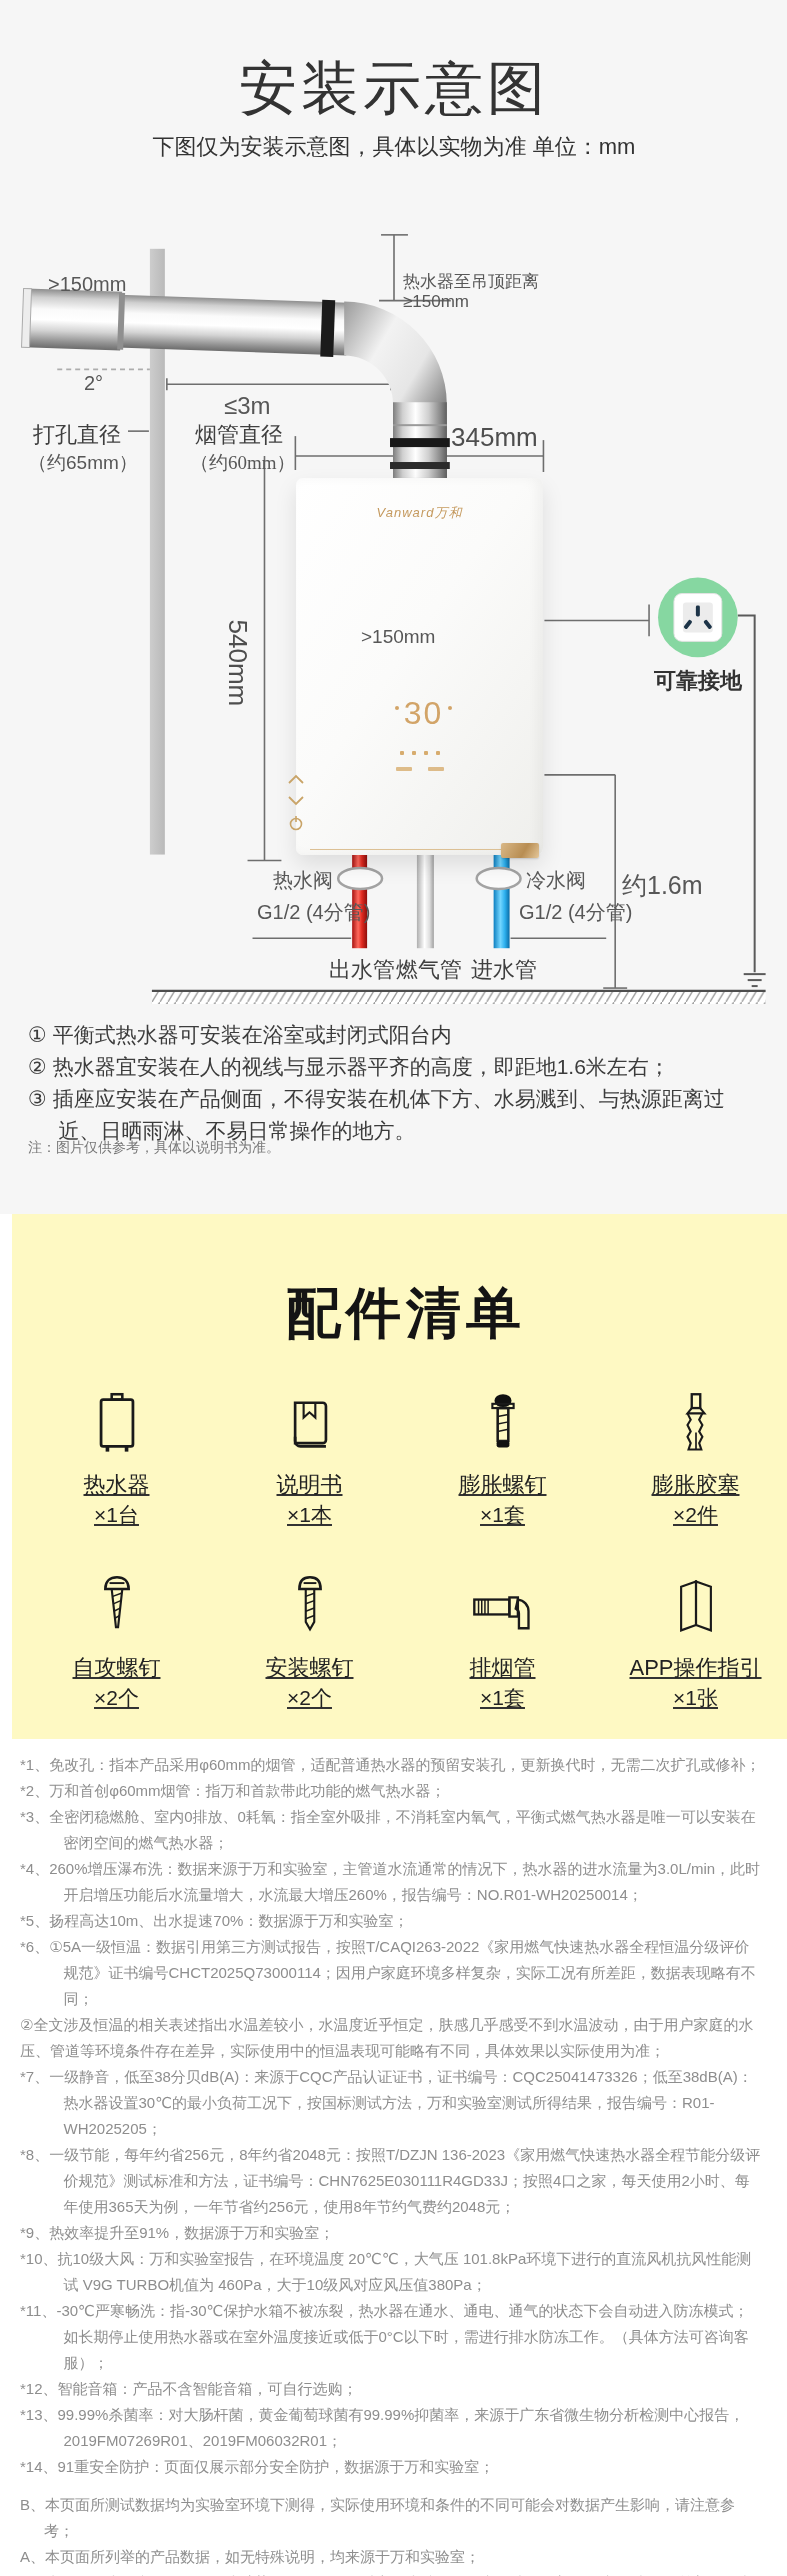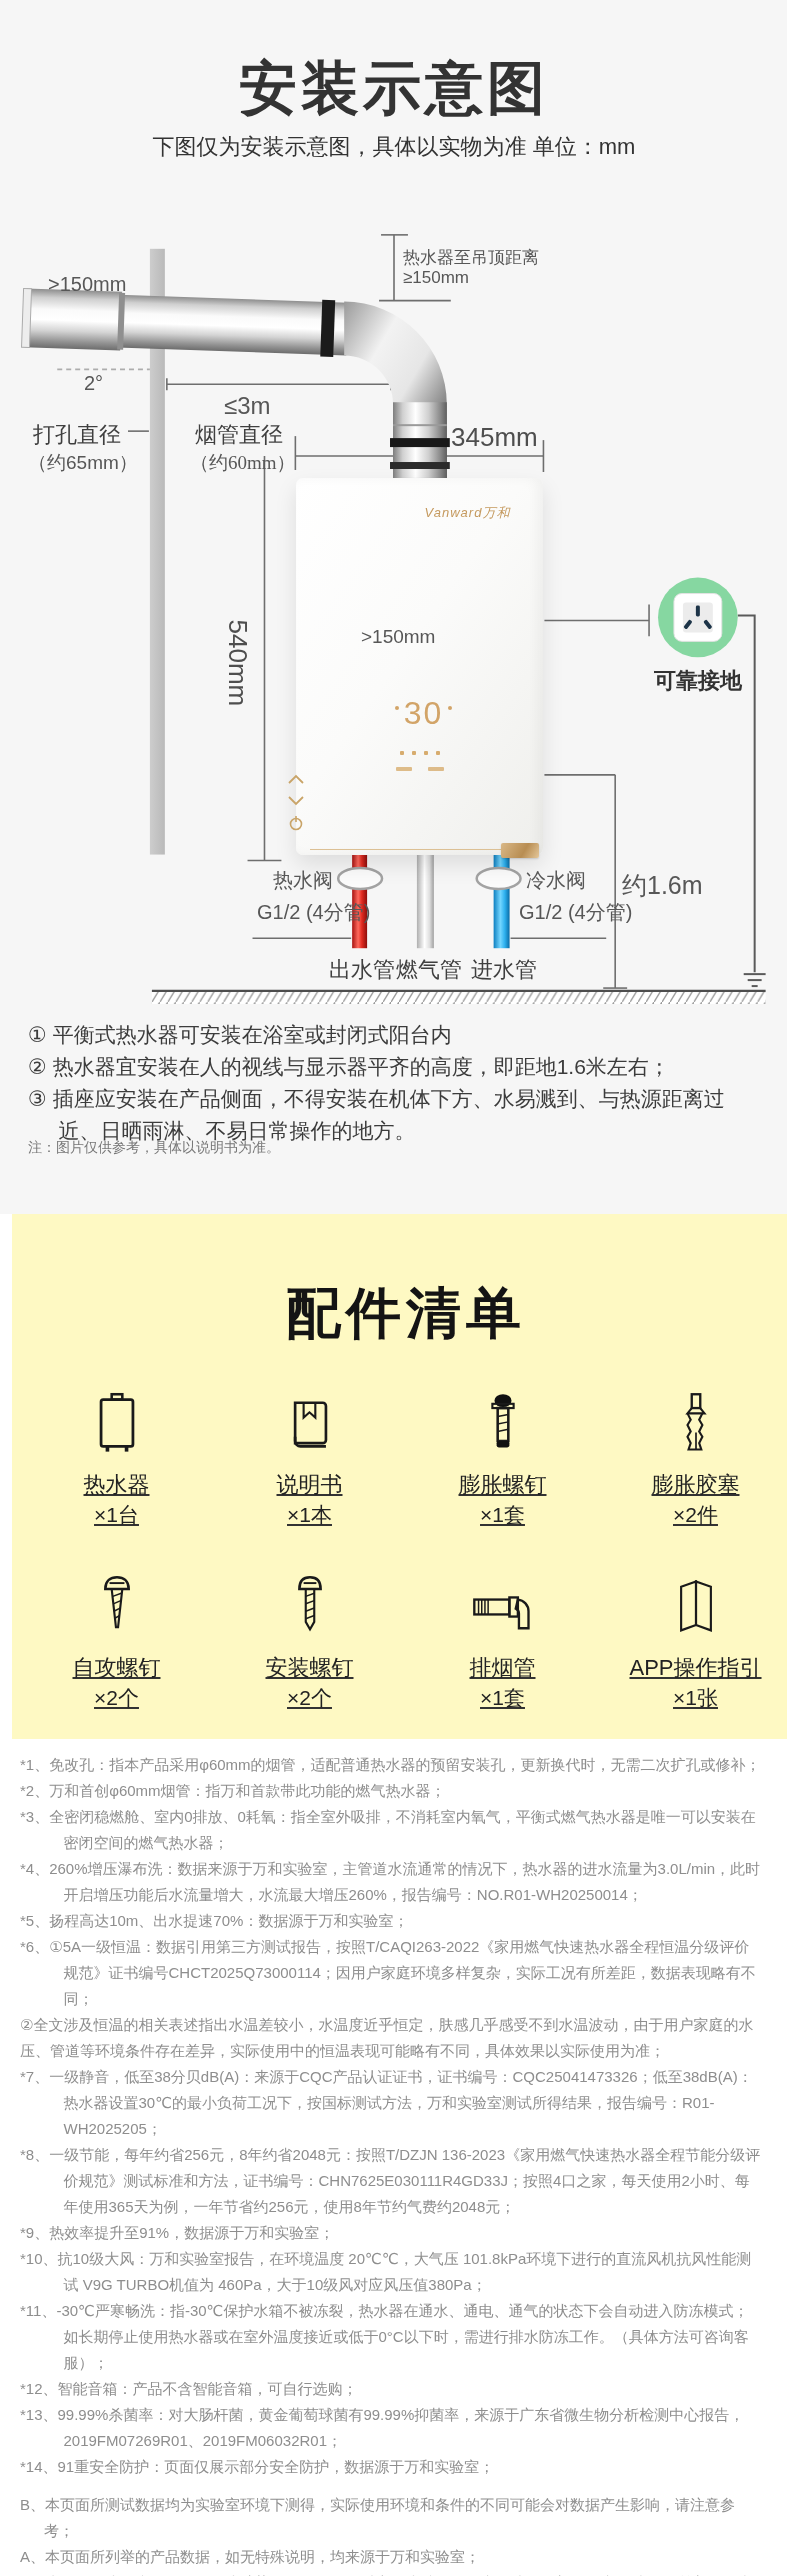--- a/index.html
+++ b/index.html
@@ -1,39 +1,39 @@
 <!DOCTYPE html>
 <html><head>
 <meta charset="utf-8">
 <style>
   html,body{margin:0;padding:0;background:#fff;}
   body{font-family:"Liberation Sans","DejaVu Sans",sans-serif;color:#333;}
   .page{position:relative;width:788px;height:2576px;margin:0 auto;background:#fff;overflow:hidden;}
 
   
   .sec1{position:absolute;left:0;top:0;width:788px;height:1214px;background:#f6f6f6;}
-  .sec1 h1{margin:0;padding-top:48px;font-size:58px;line-height:80px;font-weight:700;
+  .sec1 h1{margin:0;padding-top:48px;font-size:58px;line-height:80px;font-weight:400;
            text-align:center;color:#333;letter-spacing:4px;}
   .sec1 .subtitle{margin-top:4px;font-size:22px;line-height:30px;text-align:center;color:#333;}
 
   .diagram{position:absolute;left:0;top:199px;width:788px;height:807px;}
   .diagram svg{position:absolute;left:0;top:0;}
   .dlabel{position:absolute;color:#575757;white-space:nowrap;}
-  .f17{font-size:17px;} .f19{font-size:19px;} .f20{font-size:20px;}
+  .f17{font-size:17px;margin-top:24px;} .f19{font-size:19px;} .f20{font-size:20px;}
   .f22{font-size:22px;color:#3f3f3f;} .f24{font-size:24px;} .f25{font-size:25px;} .f26{font-size:26px;color:#4e4e4e;}
   .rot540{left:195px;top:447px;width:84px;transform:rotate(90deg);transform-origin:center;}
   .ground-label{left:650px;top:467px;width:96px;text-align:center;font-weight:700;color:#333;font-size:22px;}
   .ctr{text-align:center;}
 
   
   .heater{position:absolute;left:296px;top:279px;width:247px;height:377px;border-radius:7px;
           background:linear-gradient(125deg,#ffffff 0%,#fbfbfa 45%,#efefec 100%);
           box-shadow:0 10px 22px rgba(0,0,0,.10), inset -6px 0 12px rgba(0,0,0,.04);}
   .heater .logo{position:absolute;left:0;top:26px;width:100%;text-align:center;
-                font-size:13px;font-style:italic;letter-spacing:1px;color:#c59a5f;margin-left:48px;}
+                font-size:13px;font-style:italic;letter-spacing:1px;color:#c59a5f;}
   .heater .disp{position:absolute;left:4px;top:217px;width:100%;text-align:center;
                 font-size:32px;letter-spacing:2px;color:#d2a468;}
   .heater .disp .dot{display:inline-block;width:4px;height:4px;border-radius:50%;background:#d2a468;
                      vertical-align:14px;margin:0 5px;}
   .heater .dots{position:absolute;left:0;top:263px;width:100%;text-align:center;}
   .heater .dots i{display:inline-block;width:4px;height:4px;margin:0 4px;background:#d7ac6e;border-radius:1px;}
   .heater .minis{position:absolute;left:0;top:279px;width:100%;text-align:center;}
   .heater .minis i{display:inline-block;width:16px;height:4px;margin:0 8px;background:#d7ac6e;opacity:.8;border-radius:1px;}
   .hbtn{position:absolute;left:50%;transform:translateX(-50%);}
   .hline{position:absolute;left:14px;right:14px;top:371px;height:1px;background:#dcc094;}

